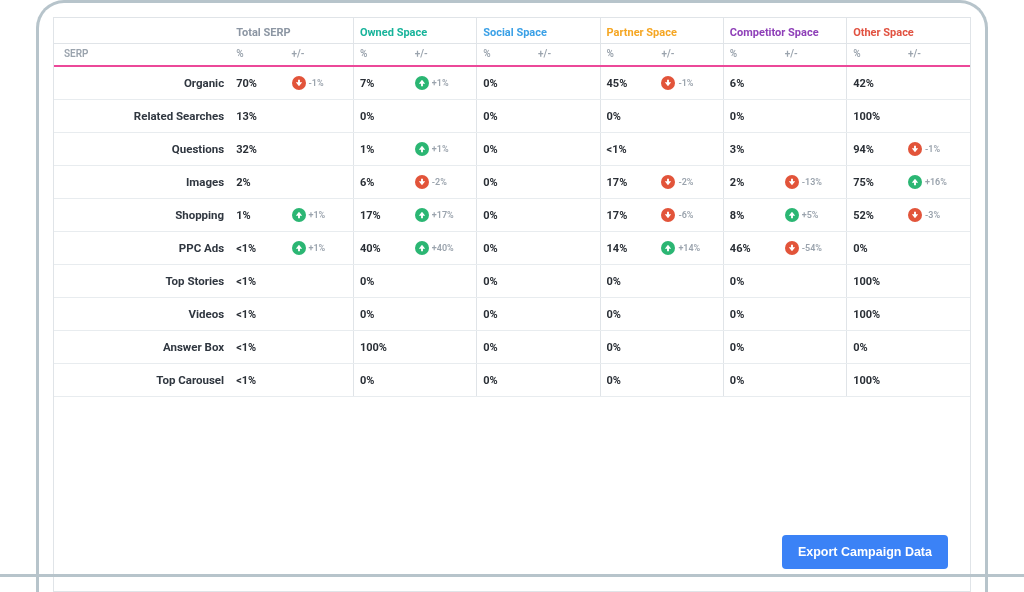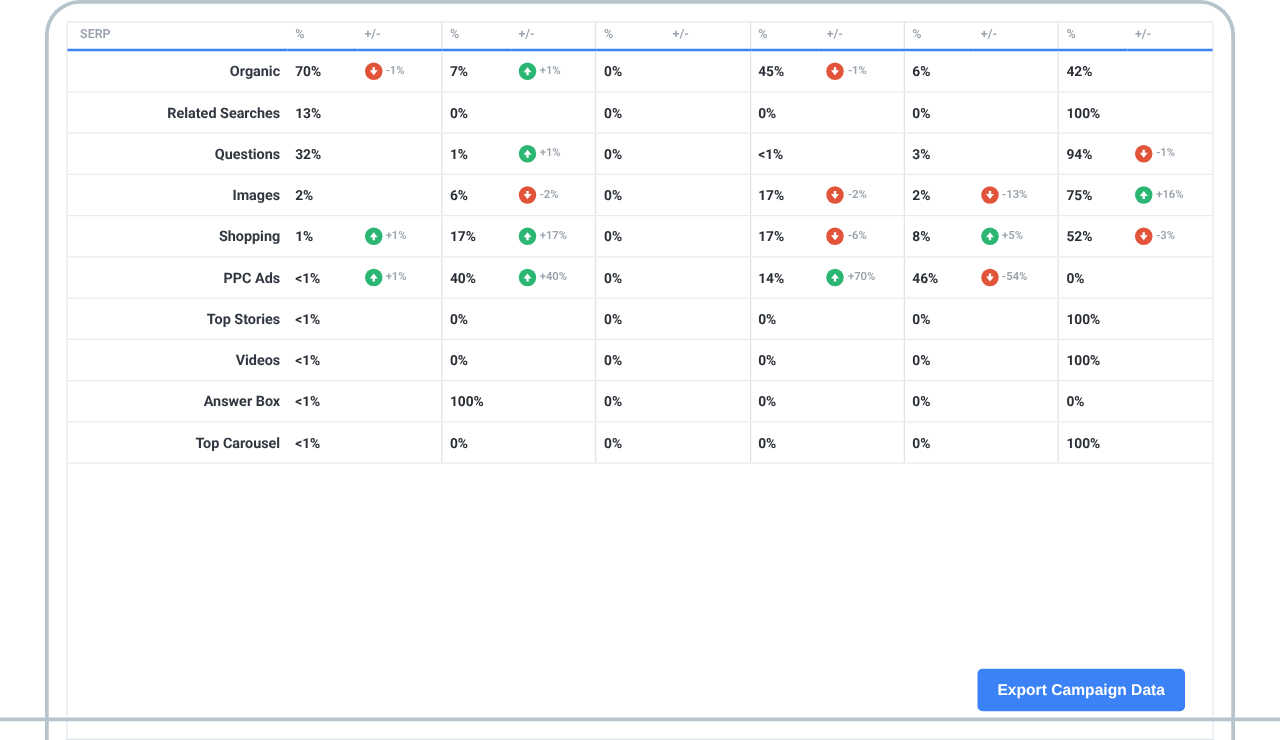--- a/index.html
+++ b/index.html
@@ -13,21 +13,21 @@
   .laptop-base {
     position:absolute; bottom:0; left:0; width:1024px; height:18px;
     border-top:3px solid #b7c4cb;
   }
   .screen { position:absolute; left:14px; top:14px; right:14px; bottom:0; overflow:hidden; }
   .panel { position:absolute; inset:0; border:1px solid #e0e4e8; background:#fff; }
 
   
   .tbl { width:100%; border-collapse:collapse; font-size:11px; color:#2a2f36; }
   .tbl thead th { font-weight:700; padding:8px 6px 4px; text-align:left; border-bottom:1px solid #e0e4e8; vertical-align:bottom; }
-  .tbl thead tr.sub th { font-weight:600; color:#9aa3ad; font-size:10px; padding:4px 6px 6px; border-bottom:2px solid #3b82f6; }
+  .tbl thead tr.sub th { font-weight:600; color:#9aa3ad; font-size:10px; padding:4px 6px 6px; border-bottom:2px solid #ec4899; }
   .tbl tbody td { padding:9px 6px; border-bottom:1px solid #e8ecef; vertical-align:middle; white-space:nowrap; }
   .tbl tbody td.rowlabel { font-weight:700; font-size:11.5px; color:#303740;text-align:right; }
   .tbl tbody td .pct { font-weight:700; }
   .group-sep { border-left:1px solid #e0e4e8; }
   .col-label   { width:140px; padding-left:10px !important; }
   .col-pct     { width:44px; }
   .col-delta   { width:54px; }
 
   
   .hdr-total { color:#8c96a3; }
@@ -54,20 +54,29 @@
 </head>
 <body>
 
 <div class="stage">
   <div class="laptop">
     <div class="screen">
       <div class="panel">
 
         <table class="tbl">
           <thead>
+              <tr>
+                <th class="col-label"></th>
+                <th colspan="2" class="hdr-total">Total SERP</th>
+                <th colspan="2" class="hdr-owned group-sep">Owned Space</th>
+                <th colspan="2" class="hdr-social group-sep">Social Space</th>
+                <th colspan="2" class="hdr-partner group-sep">Partner Space</th>
+                <th colspan="2" class="hdr-competitor group-sep">Competitor Space</th>
+                <th colspan="2" class="hdr-other group-sep">Other Space</th>
+              </tr>
               <tr class="sub">
                 <th class="col-label">SERP</th>
                 <th class="col-pct">%</th>
                 <th class="col-delta">+/-</th>
                 <th class="col-pct group-sep">%</th>
                 <th class="col-delta">+/-</th>
                 <th class="col-pct group-sep">%</th>
                 <th class="col-delta">+/-</th>
                 <th class="col-pct group-sep">%</th>
                 <th class="col-delta">+/-</th>
@@ -273,21 +282,21 @@
                   </span></td>
                 <td class="col-pct group-sep"><span class="pct">0%</span></td>
                 <td class="col-delta"></td>
                 <td class="col-pct group-sep"><span class="pct">14%</span></td>
                 <td class="col-delta"><span class="delta">
                     <span class="arrow up">
                       <svg viewBox="0 0 10 10">
                         <path d="M5 1 L9 6 L6.2 6 L6.2 9 L3.8 9 L3.8 6 L1 6 Z" fill="white"></path>
                       </svg>
                     </span>
-                    <span>+70%</span>
+                    <span>+14%</span>
                   </span></td>
                 <td class="col-pct group-sep"><span class="pct">46%</span></td>
                 <td class="col-delta"><span class="delta">
                     <span class="arrow down">
                       <svg viewBox="0 0 10 10">
                         <path d="M5 9 L1 4 L3.8 4 L3.8 1 L6.2 1 L6.2 4 L9 4 Z" fill="white"></path>
                       </svg>
                     </span>
                     <span>-54%</span>
                   </span></td>

